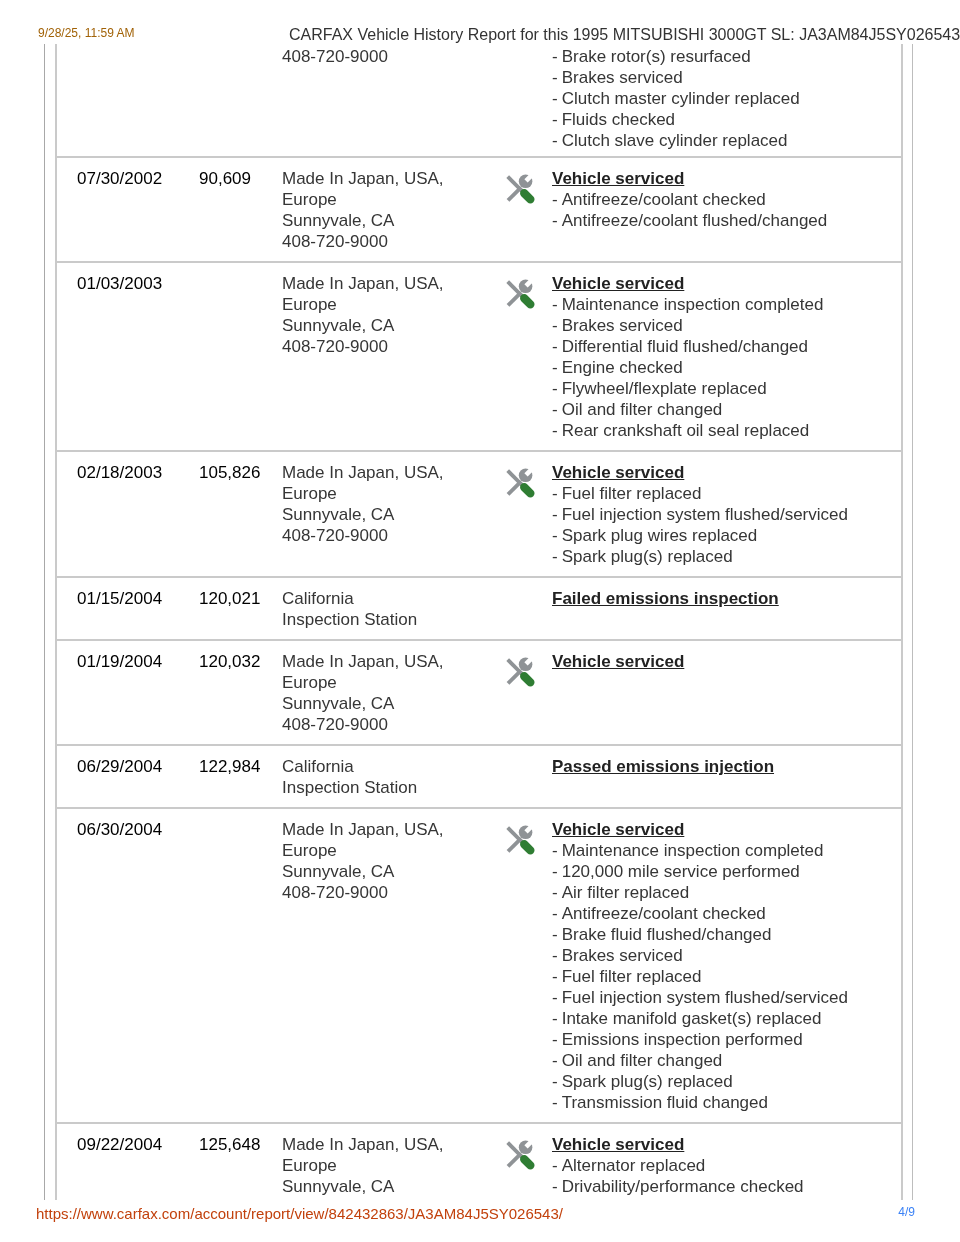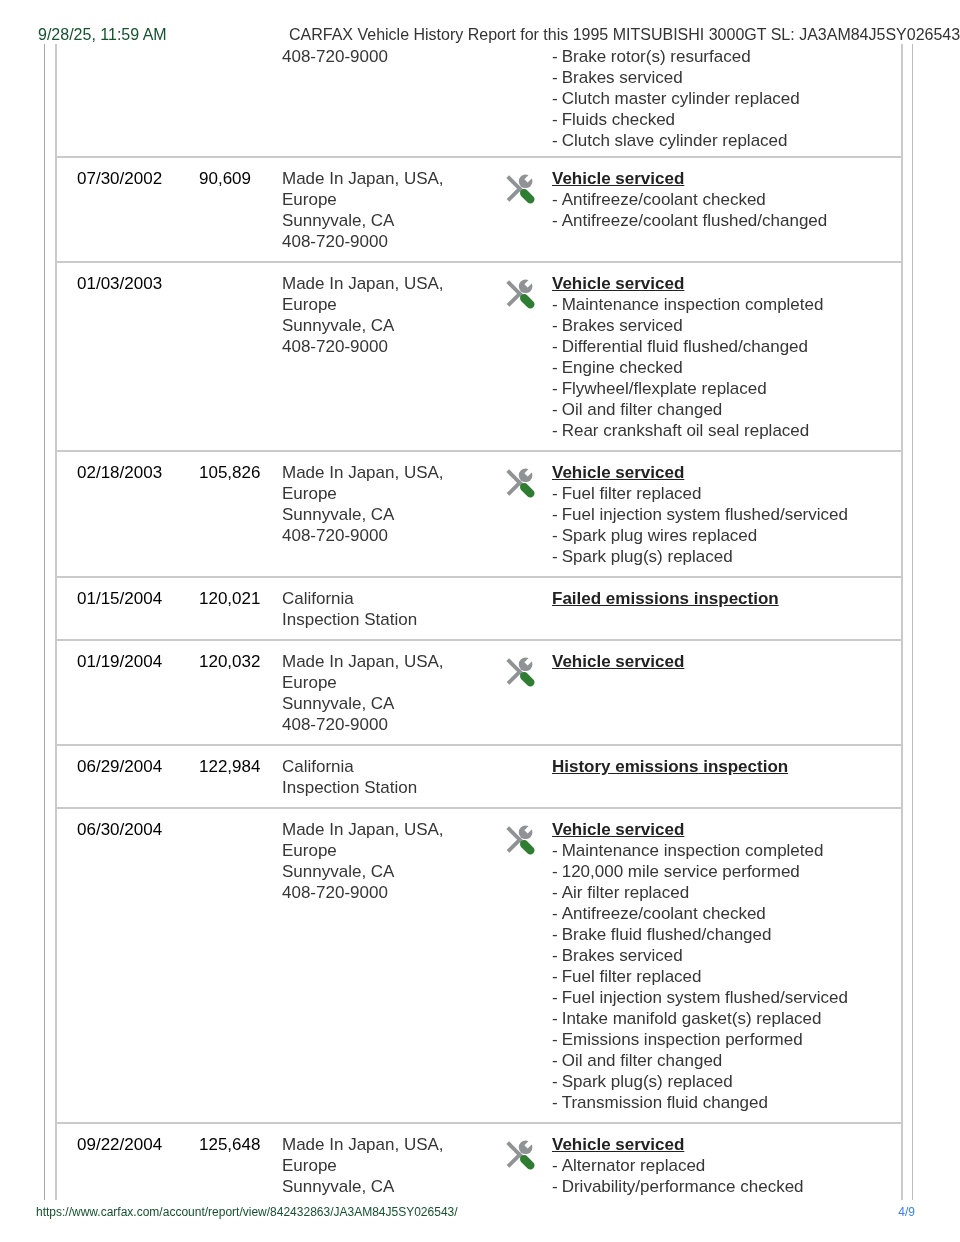--- a/index.html
+++ b/index.html
@@ -6,23 +6,23 @@
   html,body { background:#ffffff; }
   body {
     width:960px; height:1242px;
     position:relative;
     font-family:"Liberation Sans", sans-serif;
     color:#363636;
     overflow:hidden;
   }
 
   
-  .print-header-date   { position:absolute; left:38px;  top:26px; font-size:16px; color:#14532d; white-space:nowrap; }
+  .print-header-date   { position:absolute; left:38px;  top:26px; font-size:12px; color:#a16207; white-space:nowrap; }
   .print-header-title  { position:absolute; left:289px; top:26px; font-size:16px; color:#333; white-space:nowrap; }
-  .print-footer-url    { position:absolute; left:36px;  top:1205px; font-size:12px; color:#14532d; white-space:nowrap; }
+  .print-footer-url    { position:absolute; left:36px;  top:1205px; font-size:15px; color:#c2410c; white-space:nowrap; }
   .print-footer-page   { position:absolute; right:45px; top:1205px; font-size:12px; color:#3b82f6; }
 
   
   .outer-frame {
     position:absolute; left:44px; top:44px; width:869px; height:1156px;
     border-left:1px solid #a8a8a8; border-right:1px solid #bdbdbd;
     pointer-events:none;
   }
 
   
@@ -234,21 +234,21 @@
     <div class="cell iconcell">
       <svg class="service-icon" viewBox="0 0 24 24" aria-hidden="true" style="visibility: hidden;">
         <path class="tool" d="M5 5 L15.4 15.4"></path>
         <path class="handle" d="M15.7 15.7 L19.7 19.7"></path>
         <path class="tool" d="M5.2 20.4 L13.7 11.9"></path>
         <circle class="toolfill" cx="16.6" cy="8" r="4.4"></circle>
         <rect class="notch" x="15.1" y="-1.8" width="3" height="9.4" transform="rotate(45 16.6 8)"></rect>
       </svg>
     </div>
     <div class="cell details">
-      <div class="title">History emissions inspection</div>
+      <div class="title">Passed emissions injection</div>
       <div class="items"></div>
     </div>
   </div>
 
   <div class="record-row">
     <div class="cell date">06/30/2004</div>
     <div class="cell mileage"></div>
     <div class="cell location">
         <div>Made In Japan, USA,</div>
         <div>Europe</div>

